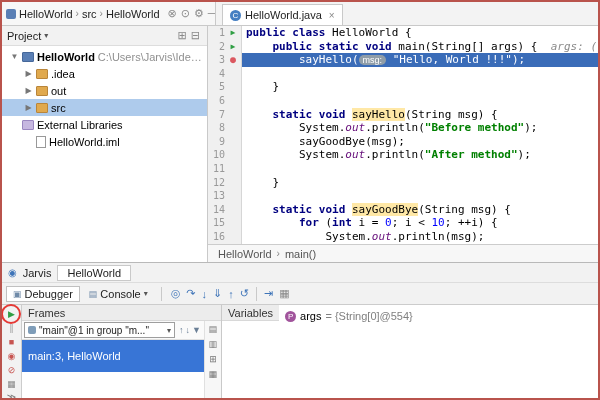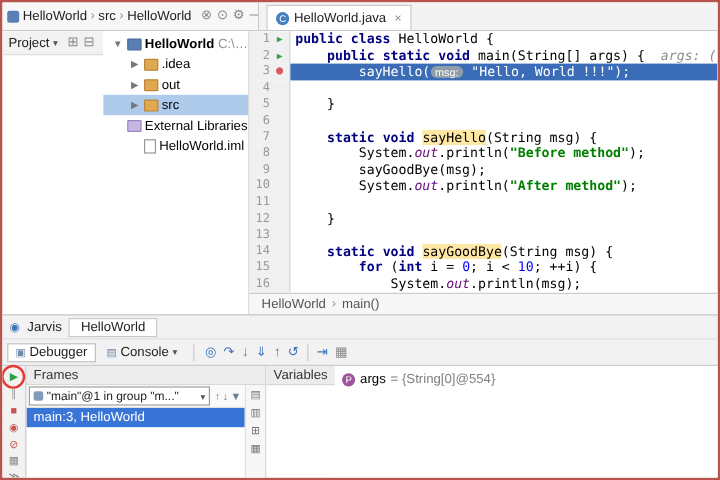--- a/index.html
+++ b/index.html
@@ -14,21 +14,21 @@
 .chev{color:#888;font-size:10px}
 .mini-icon{font-size:11px;line-height:1;padding:0 2px;cursor:default;color:#8a8a8a}
 .nav-spacer{flex:1}
 .tab-bar{flex:1;display:flex;align-items:flex-end;padding-left:6px;background:#f3f3f3}
 .tab{display:flex;align-items:center;gap:4px;background:#fff;border:1px solid #c9c9c9;border-bottom:none;padding:2px 7px;height:21px}
 .class-ico{width:11px;height:11px;border-radius:50%;background:#467fc2;color:#fff;font-size:8px;display:flex;align-items:center;justify-content:center;flex:none}
 .tab-close{color:#888;font-size:10px;margin-left:3px}
 
 
 .main-row{height:236px;flex:none;display:flex}
-.project-panel{width:206px;flex:none;border-right:1px solid #c9c9c9;display:flex;flex-direction:row;background:#fff}
+.project-panel{width:206px;flex:none;border-right:1px solid #c9c9c9;display:flex;flex-direction:column;background:#fff}
 .project-header{height:20px;flex:none;display:flex;align-items:center;padding:0 5px;gap:3px;background:#f2f2f2;border-bottom:1px solid #ddd}
 .ph-spacer{flex:1}
 .tree{flex:1;overflow:hidden;padding-top:2px}
 .tree-row{height:17px;display:flex;align-items:center;gap:3px;padding-left:8px;white-space:nowrap;overflow:hidden;cursor:default}
 .tree-row.selected{background:#aecbec}
 .arrow{width:9px;color:#777;font-size:8px;flex:none;text-align:center}
 .ico{width:12px;height:10px;flex:none;border-radius:1px}
 .ico.folder{background:#e0a94e;border:1px solid #b9853a}
 .ico.folder-root{background:#5a7fb5;border:1px solid #46689a}
 .ico.file{background:#fff;border:1px solid #999;height:12px;width:10px;border-radius:0}
@@ -80,21 +80,21 @@
 .frames{width:200px;flex:none;border-right:1px solid #c9c9c9;display:flex;flex-direction:column;min-height:0;background:#fff}
 .panel-header{height:16px;flex:none;background:#ececec;border-bottom:1px solid #d8d8d8;display:flex;align-items:center;padding:0 6px;color:#333}
 .frames-body{flex:1;display:flex;min-height:0}
 .frames-main{flex:1;display:flex;flex-direction:column;min-width:0}
 .thread-row{height:19px;flex:none;display:flex;align-items:center;padding:1px 2px;gap:3px;border-bottom:1px solid #e0e0e0;background:#fafafa}
 .thread-dd{flex:1;display:flex;align-items:center;border:1px solid #9e9e9e;background:#fff;height:16px;padding:0 3px;font-size:10px;gap:3px;overflow:hidden;cursor:pointer}
 .thread-ico{width:8px;height:8px;background:#7f9db9;border-radius:2px;flex:none}
 .thread-label{flex:1;white-space:nowrap;overflow:hidden}
 .row-icon{font-size:9px;color:#6a7f96;padding:0 1px;cursor:pointer}
 .frame-list{flex:1;background:#fff}
-.frame-row{height:16px;display:flex;align-items:center;padding:0 6px;white-space:nowrap;cursor:pointer}
+.frame-row{height:16px;display:flex;align-items:center;padding:16px 6px;white-space:nowrap;cursor:pointer}
 .frame-row.selected{background:#3875d6;color:#fff}
 .frames-side{width:17px;flex:none;background:#f7f7f7;border-left:1px solid #e0e0e0;display:flex;flex-direction:column;align-items:center;padding-top:3px;gap:5px}
 .side-icon{font-size:9px;color:#777;cursor:pointer}
 .variables{flex:1;display:flex;flex-direction:row;min-width:0;background:#fff}
 .vars-body{flex:1;background:#fff;padding:3px 6px}
 .var-row{display:flex;align-items:center;gap:4px;height:16px;white-space:nowrap}
 .var-ico{width:11px;height:11px;border-radius:50%;background:#a1549c;color:#fff;font-size:8px;display:flex;align-items:center;justify-content:center;flex:none}
 .var-name{color:#000}
 .var-val{color:#808080}
 </style>

